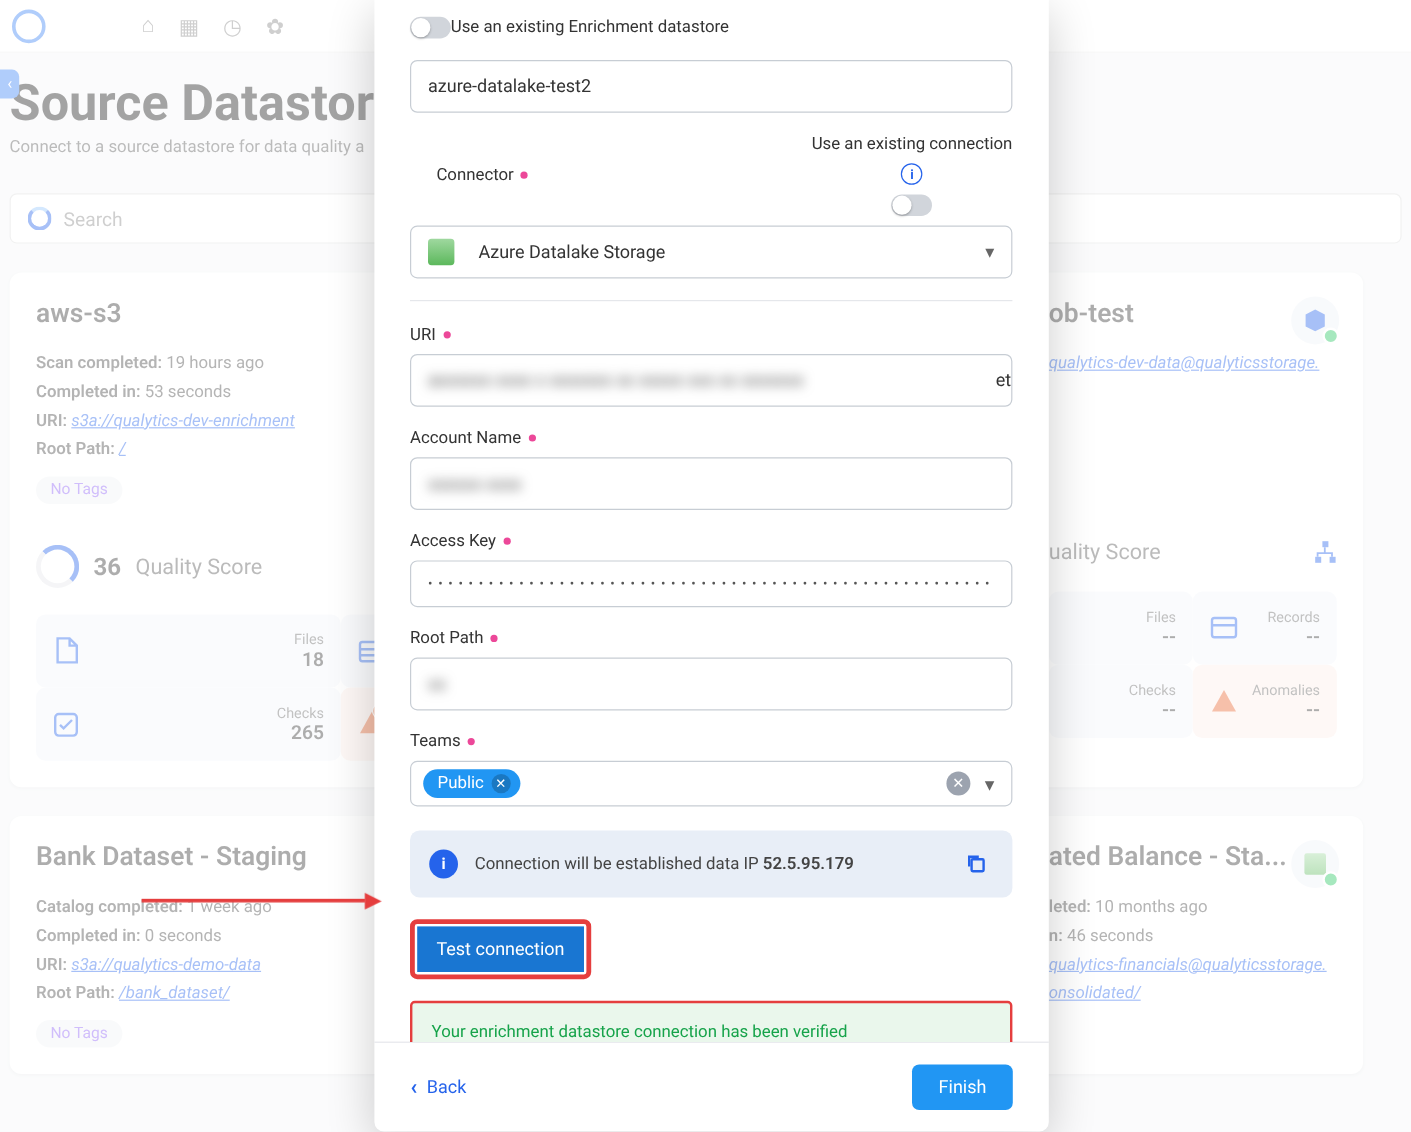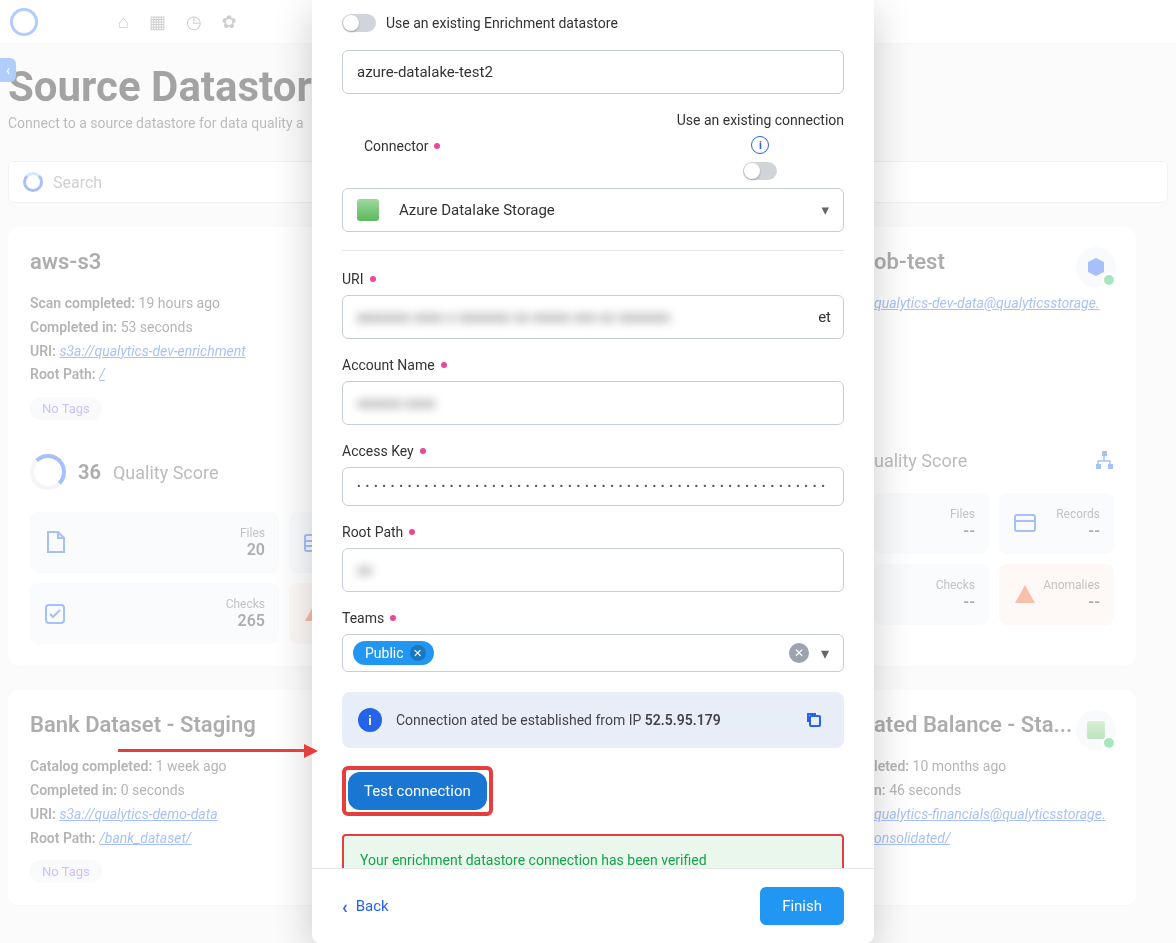--- a/index.html
+++ b/index.html
@@ -20,34 +20,34 @@
 .card { background: #fff; border-radius: 10px; padding: 22px; flex: 0 0 552px; box-shadow: 0 1px 3px rgba(0,0,0,0.05); position: relative; }
 .card h3 { font-size: 22px; font-weight: 600; margin-bottom: 18px; }
 .card .meta { font-size: 14px; color: #444; line-height: 1.7; }
 .card .meta b { font-weight: 600; }
 .card .meta a { color: #2563eb; text-decoration: underline; font-style: italic; }
 .tag { display: inline-block; background: #f1f3f5; border-radius: 14px; padding: 4px 12px; font-size: 13px; margin-top: 10px; color: #8b5cf6; }
 .score-row { display: flex; align-items: center; gap: 12px; margin-top: 22px; padding: 12px 0; }
 .score-ring { width: 36px; height: 36px; border-radius: 50%; border: 4px solid #e5e7eb; border-top-color: #2563eb; border-right-color: #2563eb; }
 .score-num { font-size: 20px; font-weight: 700; }
 .score-lbl { font-size: 18px; color: #555; }
-.stats-grid { display: grid; grid-template-columns: 1fr 1fr; gap: 10px; margin-top: 10px; }
+.stats-grid { display: grid; grid-template-columns: 1fr 1fr; margin-top: 10px; }
 .stat { background: #f3f6fb; border-radius: 8px; padding: 14px; display: flex; justify-content: space-between; align-items: center; }
 .stat.warn { background: #fdeee8; }
 .stat .slabel { font-size: 12px; color: #666; text-align: right; }
 .stat .sval { font-size: 16px; font-weight: 600; text-align: right; }
 .card-badge { position: absolute; top: 20px; right: 20px; width: 40px; height: 40px; border-radius: 50%; background: #eef2f7; display: flex; align-items: center; justify-content: center; }
 .card-badge::after { content: ''; position: absolute; bottom: 0; right: 0; width: 10px; height: 10px; background: #22c55e; border-radius: 50%; border: 2px solid #fff; }
 
 
 .modal { position: absolute; left: 312px; top: 0; width: 562px; height: 943px; background: #fff; border-radius: 0 0 8px 8px; box-shadow: 0 10px 40px rgba(0,0,0,0.2); display: flex; flex-direction: column; }
 .modal-body { flex: 1; overflow-y: auto; padding: 14px 30px 14px 30px; }
 .modal-body::-webkit-scrollbar { width: 8px; }
 .modal-body::-webkit-scrollbar-thumb { background: #ccc; border-radius: 4px; }
-.toggle-row { display: flex; align-items: center; gap: 10px; font-size: 14px; color: #333; margin-bottom: 18px; }
+.toggle-row { display: flex; align-items: center; font-size: 14px; color: #333; margin-bottom: 18px; }
 .toggle { width: 34px; height: 18px; background: #d1d5db; border-radius: 10px; position: relative; flex-shrink: 0; }
 .toggle::after { content: ''; position: absolute; left: 1px; top: 1px; width: 16px; height: 16px; background: #fff; border-radius: 50%; box-shadow: 0 1px 2px rgba(0,0,0,0.3); }
 .field { margin-bottom: 18px; }
 .field-label { font-size: 14px; color: #333; margin-bottom: 8px; display: flex; align-items: center; gap: 6px; }
 .req-dot { width: 6px; height: 6px; background: #ec4899; border-radius: 50%; display: inline-block; }
 .field-input { width: 100%; border: 1px solid #c7cdd4; border-radius: 6px; padding: 12px 14px; font-size: 15px; color: #333; background: #fff; }
 .connector-row { display: flex; justify-content: space-between; align-items: center; margin-bottom: 8px; margin-left: 22px; }
 .connector-row .right { display: flex; align-items: center; gap: 8px; font-size: 14px; color: #333; flex-direction: column; }
 .info-circle { width: 18px; height: 18px; border: 1.5px solid #2563eb; color: #2563eb; border-radius: 50%; display: inline-flex; align-items: center; justify-content: center; font-size: 11px; font-weight: 700; }
 .select-box { width: 100%; border: 1px solid #c7cdd4; border-radius: 6px; padding: 10px 14px; display: flex; align-items: center; gap: 20px; font-size: 15px; background: #fff; cursor: pointer; }
@@ -57,21 +57,21 @@
 .teams-box { width: 100%; border: 1px solid #c7cdd4; border-radius: 6px; padding: 6px 10px; display: flex; align-items: center; gap: 8px; background: #fff; }
 .chip { background: #2196f3; color: #fff; border-radius: 12px; padding: 4px 8px 4px 12px; font-size: 14px; display: inline-flex; align-items: center; gap: 6px; }
 .chip .x { background: rgba(0,0,0,0.2); width: 16px; height: 16px; border-radius: 50%; display: inline-flex; align-items: center; justify-content: center; font-size: 11px; }
 .teams-box .clear { margin-left: auto; width: 20px; height: 20px; background: #9ca3af; color: #fff; border-radius: 50%; display: flex; align-items: center; justify-content: center; font-size: 12px; }
 .teams-box .caret2 { color: #666; padding: 0 4px; }
 .info-banner { background: #e8eef7; border-radius: 8px; padding: 16px; display: flex; align-items: center; gap: 14px; font-size: 14px; color: #444; margin-top: 20px; position: relative; }
 .info-banner .iicon { width: 24px; height: 24px; background: #2563eb; color: #fff; border-radius: 50%; display: flex; align-items: center; justify-content: center; font-size: 13px; font-weight: 700; flex-shrink: 0; }
 .info-banner b { font-weight: 600; }
 .info-banner .copy { position: absolute; right: 16px; top: 14px; width: 28px; height: 28px; display: flex; align-items: center; justify-content: center; color: #2563eb; cursor: pointer; }
 .test-btn-wrap { margin-top: 18px; border: 4px solid #e53e3e; border-radius: 6px; display: inline-block; padding: 2px; }
-.test-btn { background: #1976d2; color: #fff; border: none; border-radius: 12px; padding: 10px 16px; font-size: 15px; cursor: pointer; }
+.test-btn { background: #1976d2; color: #fff; border: none; border-radius: 0; padding: 10px 16px; font-size: 15px; cursor: pointer; }
 .success-box { margin-top: 18px; border: 2px solid #e53e3e; border-radius: 4px; padding: 16px; background: #eaf7ec; color: #16a34a; font-size: 14px; }
 .arrow { position: absolute; left: 118px; top: 744px; width: 200px; height: 14px; z-index: 100; pointer-events: none; }
 .arrow-line { position: absolute; left: 0; top: 5px; right: 14px; height: 3px; background: #e53e3e; }
 .arrow-head { position: absolute; right: 0; top: 0; width: 0; height: 0; border-left: 14px solid #e53e3e; border-top: 7px solid transparent; border-bottom: 7px solid transparent; }
 
 .modal-footer { border-top: 1px solid #e5e7eb; padding: 18px 30px; display: flex; justify-content: space-between; align-items: center; }
 .back-btn { display: flex; align-items: center; gap: 8px; color: #2563eb; font-size: 15px; cursor: pointer; background: none; border: none; }
 .back-btn .chev { font-size: 18px; font-weight: 700; }
 .finish-btn { background: #2196f3; color: #fff; border: none; border-radius: 6px; padding: 10px 22px; font-size: 15px; cursor: pointer; }
 
@@ -117,21 +117,21 @@
         <span class="score-num">36</span>
         <span class="score-lbl">Quality Score</span>
       </div>
       <div class="stats-grid">
         <div class="stat">
           <svg class="file-ic">
               <path d="M4 2h10l6 6v14H4z M14 2v6h6"></path>
             </svg>
           <div>
               <div class="slabel">Files</div>
-              <div class="sval">20</div>
+              <div class="sval">18</div>
             </div>
         </div>
         <div class="stat">
           <svg class="rec-ic">
               <rect x="2" y="2" width="20" height="16" rx="2"></rect>
               <line x1="2" y1="8" x2="22" y2="8"></line>
               <line x1="2" y1="13" x2="22" y2="13"></line>
             </svg>
           <div>
               <div class="slabel">Records</div>
@@ -283,21 +283,21 @@
 
     <hr class="divider">
 
     <div class="field">
       <div class="field-label">
           <span>URI</span>
           <span class="req-dot"></span>
         </div>
       <div class="field-input" style="position:relative">
         <span class="blurred" style="filter:blur(5px);color:#555">axxxxxx xxxx x xxxxxxx xx xxxxx xxx xx xxxxxxx</span>
-        <span style="position:absolute;right:12px">et</span>
+        <span style="position:absolute;right:0">et</span>
       </div>
     </div>
 
     <div class="field">
       <div class="field-label">
           <span>Account Name</span>
           <span class="req-dot"></span>
         </div>
       <div class="field-input"><span style="filter:blur(5px);color:#555">xxxxxx  xxxx</span></div>
     </div>
@@ -328,21 +328,21 @@
           <span>Public</span>
           <span class="x">✕</span>
         </span>
         <span class="clear">✕</span>
         <span class="caret2">▾</span>
       </div>
     </div>
 
     <div class="info-banner">
       <div class="iicon">i</div>
-      <div><span>Connection ated be established from IP </span><b>52.5.95.179</b></div>
+      <div><span>Connection will be established data IP </span><b>52.5.95.179</b></div>
       <div class="copy">
         <svg width="16" height="16" fill="none" stroke="currentColor" stroke-width="2">
             <rect x="4" y="4" width="10" height="10" rx="1"></rect>
             <path d="M2 10V2h8"></path>
           </svg>
       </div>
     </div>
 
     <div class="test-btn-wrap">
       <button class="test-btn">Test connection</button>

